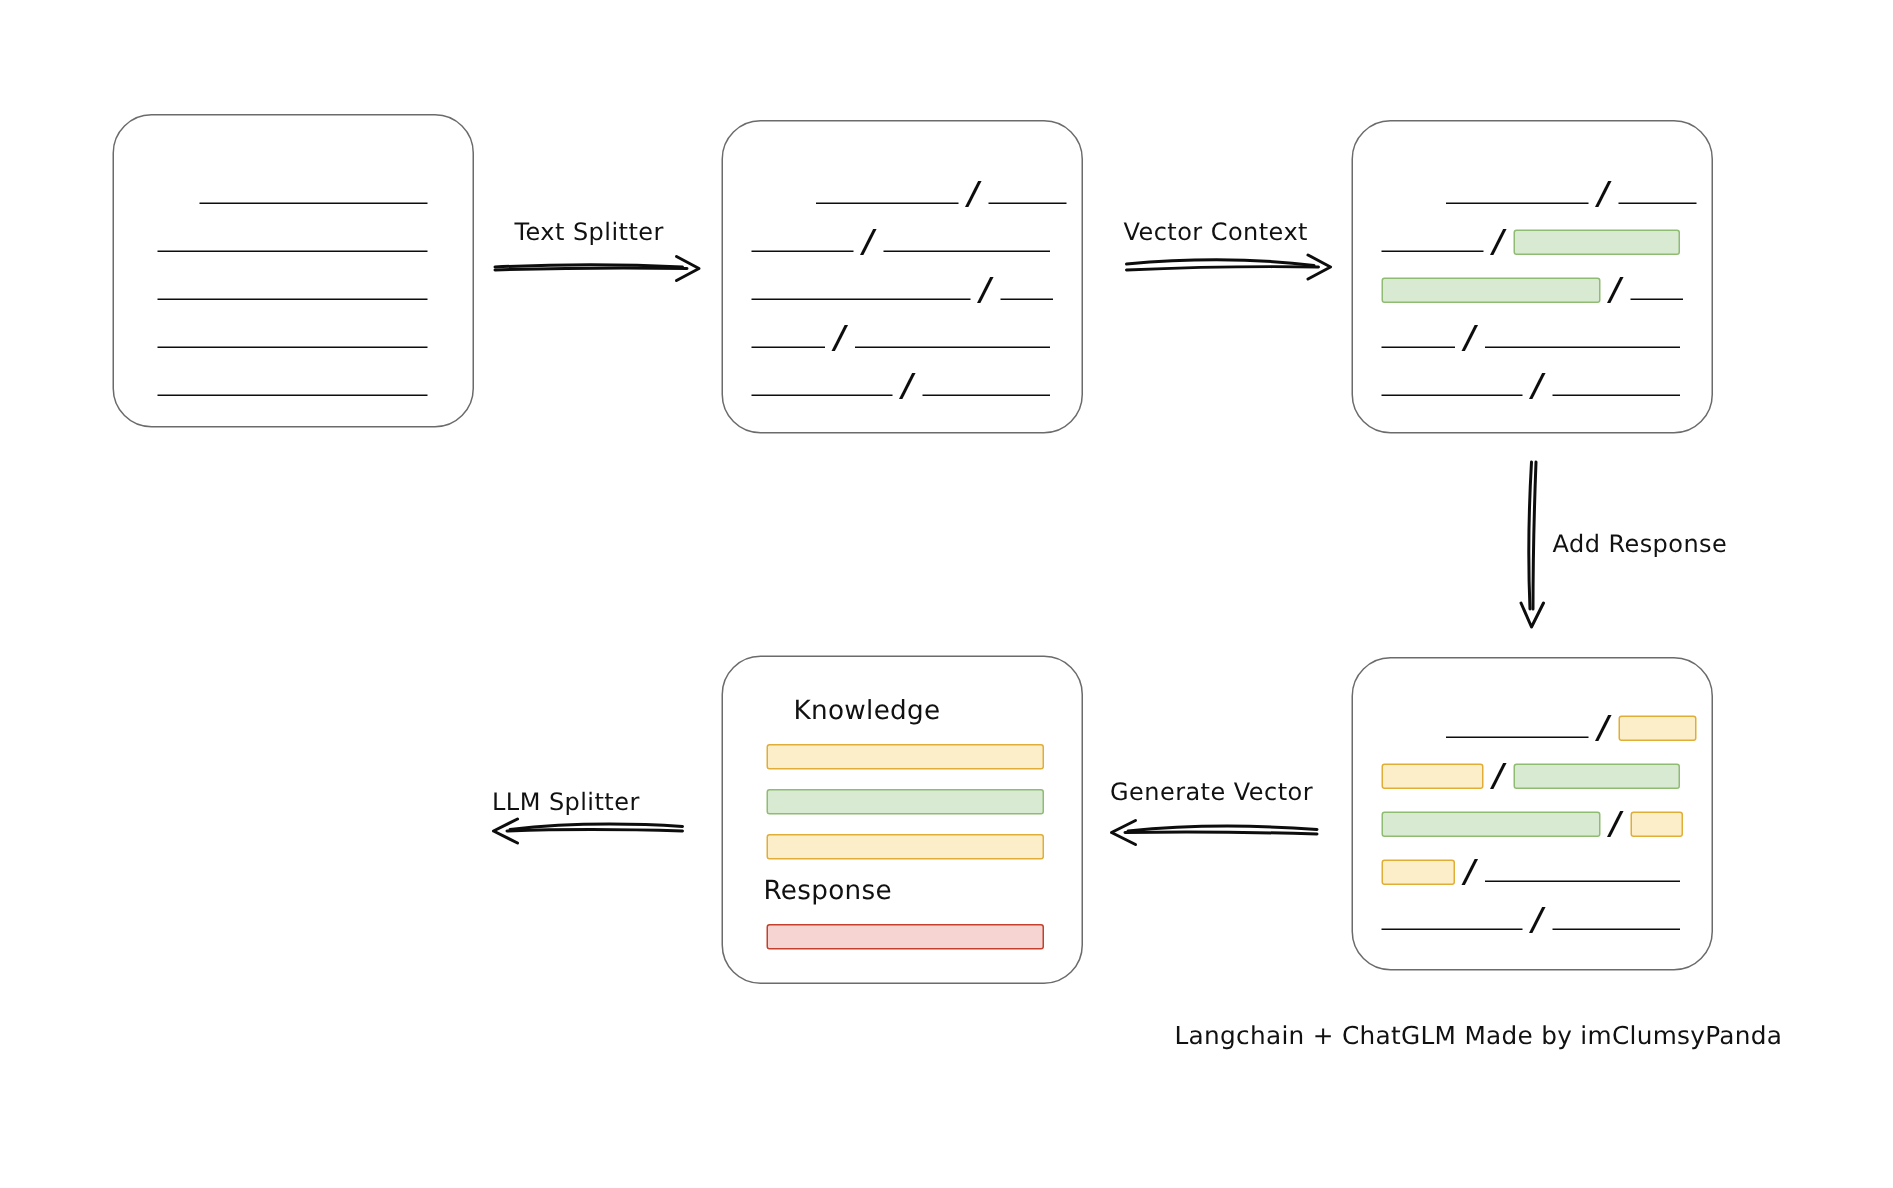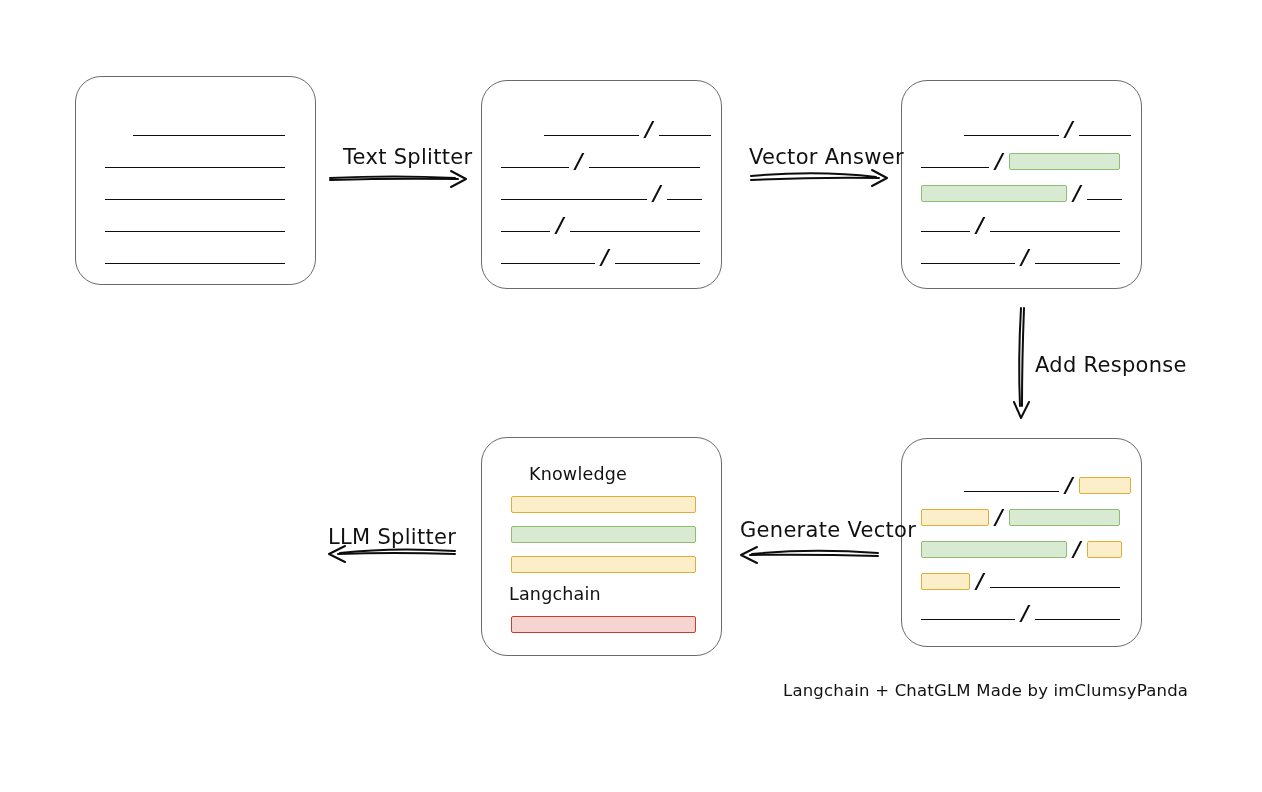--- a/index.html
+++ b/index.html
@@ -81,21 +81,21 @@
   .node-label {
     position: absolute;
     font-size: 17.5px;
     letter-spacing: 0.2px;
     color: #111111;
     white-space: nowrap;
   }
 
   .edge-label {
     position: absolute;
-    font-size: 21px;
+    font-size: 16px;
     letter-spacing: 0.3px;
     color: #111111;
     white-space: nowrap;
   }
 
   .credit {
     position: absolute;
     font-size: 16.5px;
     letter-spacing: 0.2px;
     color: #111111;
@@ -240,21 +240,21 @@
   </div>
 
   <div class="node" id="node-prompt" style="left:481px; top:437px; width:241px; height:219px;">
     <div class="node-body">
       <div class="node-label" style="left:27px; top:26px;margin-left:20px;">Knowledge</div>
       <div id="prompt-knowledge-rows">
           <div class="seg chip yellow" style="position: absolute; left: 29px; top: 58px; width: 185px;"></div>
           <div class="seg chip green" style="position: absolute; left: 29px; top: 88px; width: 185px;"></div>
           <div class="seg chip yellow" style="position: absolute; left: 29px; top: 118px; width: 185px;"></div>
         </div>
-      <div class="node-label" style="left:27px; top:146px;">Langchain</div>
+      <div class="node-label" style="left:27px; top:146px;">Response</div>
       <div id="prompt-question-rows">
           <div class="seg chip red" style="position: absolute; left: 29px; top: 178px; width: 185px;"></div>
         </div>
     </div>
   </div>
 
 
   <svg class="arrows" viewBox="0 0 1262 792">
 
     <g>
@@ -282,20 +282,20 @@
     </g>
 
     <g>
       <path class="arrow-stroke" d="M455 551 Q 392 547 340 553"></path>
       <path class="arrow-stroke" d="M455 554 Q 392 552 338 554"></path>
       <path class="arrow-head" d="M345 546 L 329 554 L 345 562"></path>
     </g>
   </svg>
 
   <div class="edge-label" style="left:343px; top:145px;">Text Splitter</div>
-  <div class="edge-label" style="left:749px; top:145px;">Vector Answer</div>
+  <div class="edge-label" style="left:749px; top:145px;">Vector Context</div>
   <div class="edge-label" style="left:1035px; top:353px;">Add Response</div>
   <div class="edge-label" style="left:740px; top:518px;">Generate Vector</div>
   <div class="edge-label" style="left:328px; top:525px;">LLM Splitter</div>
 
   <div class="credit" style="left:783px; top:681px;">Langchain + ChatGLM Made by imClumsyPanda</div>
 
 </div>
 
 </body></html>

